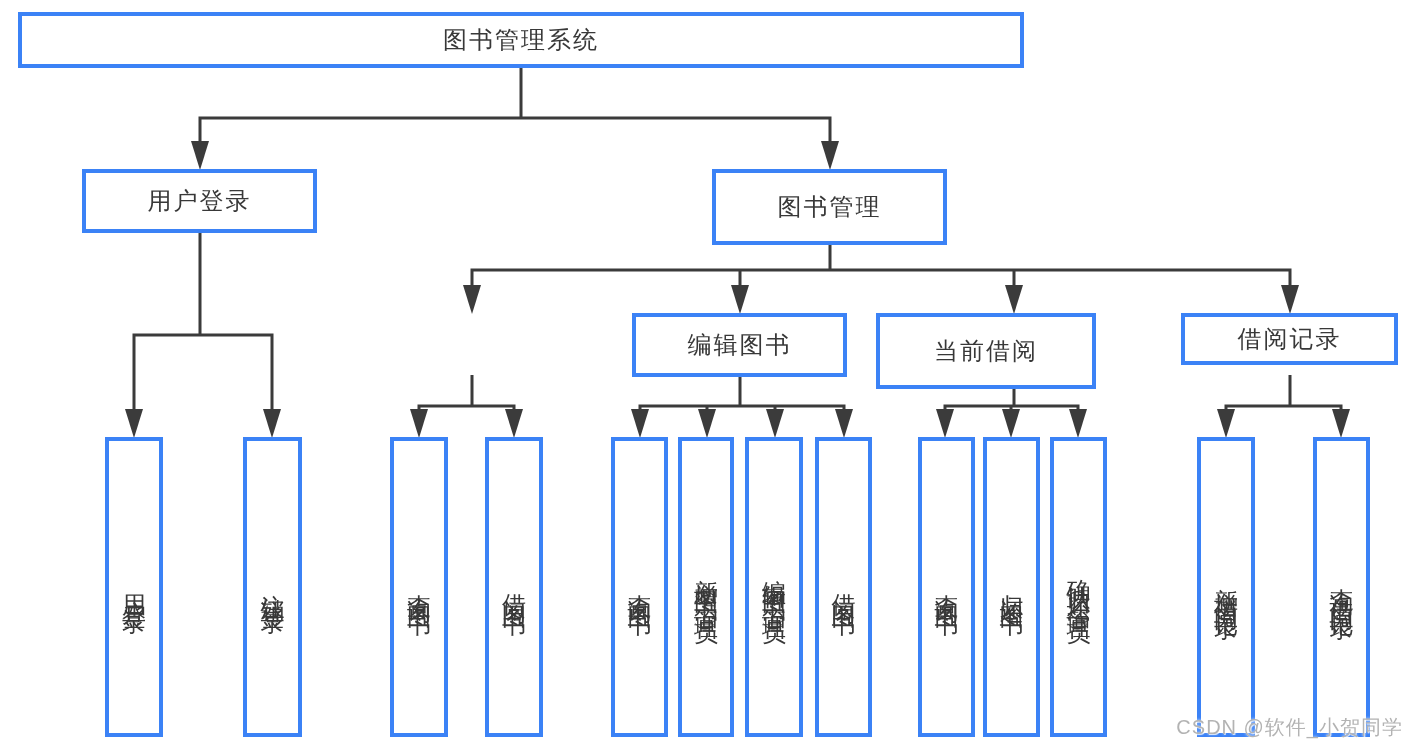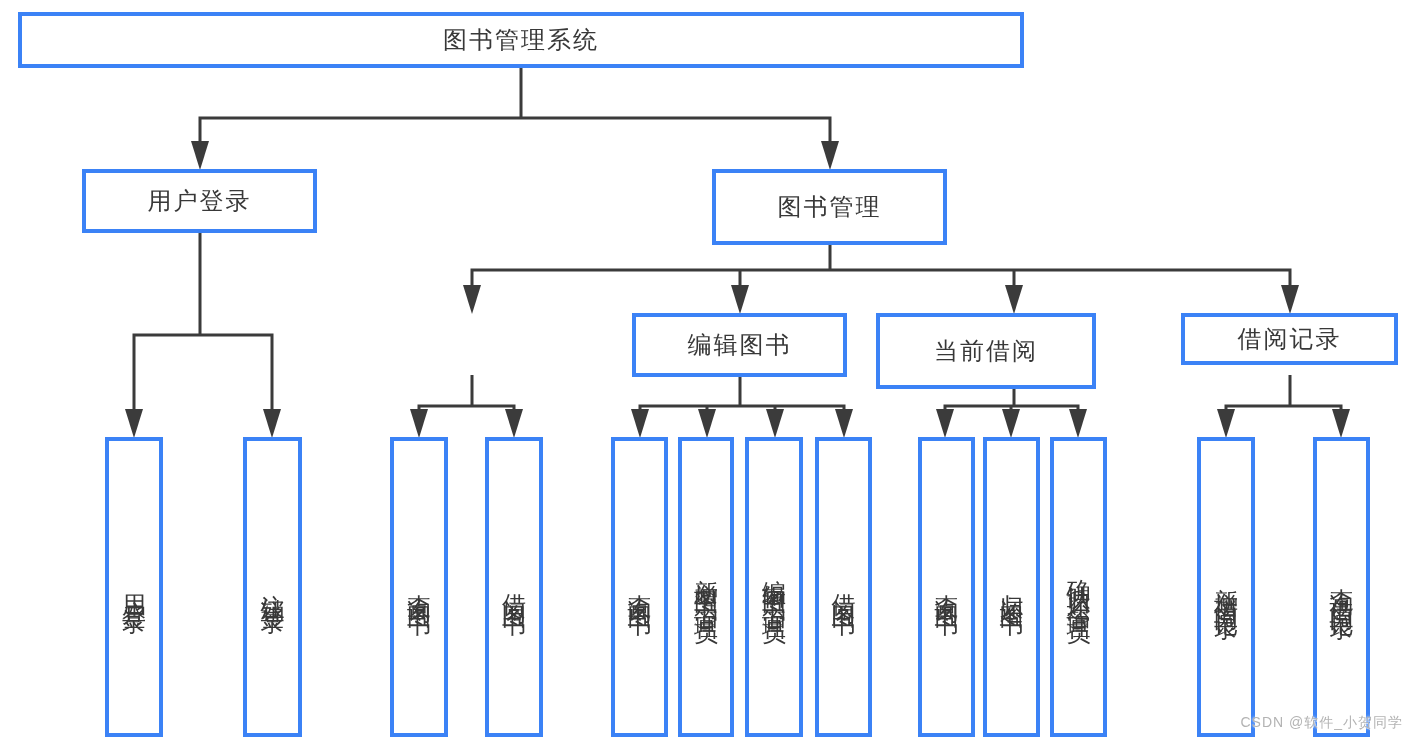--- a/index.html
+++ b/index.html
@@ -51,21 +51,21 @@
     writing-mode: vertical-rl;
     text-orientation: mixed;
     letter-spacing: 6px;
     white-space: normal;
   }
   #watermark {
     position: absolute;
     right: 2px;
     top: 714px;
     z-index: 5;
-    font-size: 14px;
+    font-size: 20px;
     letter-spacing: 1px;
     color: #b3b3b3;
     text-shadow: 0 0 3px #ffffff, 1px 1px 0 rgba(255,255,255,0.7);
   }
 </style>
 </head>
 <body>
 
 <div id="canvas">
 

